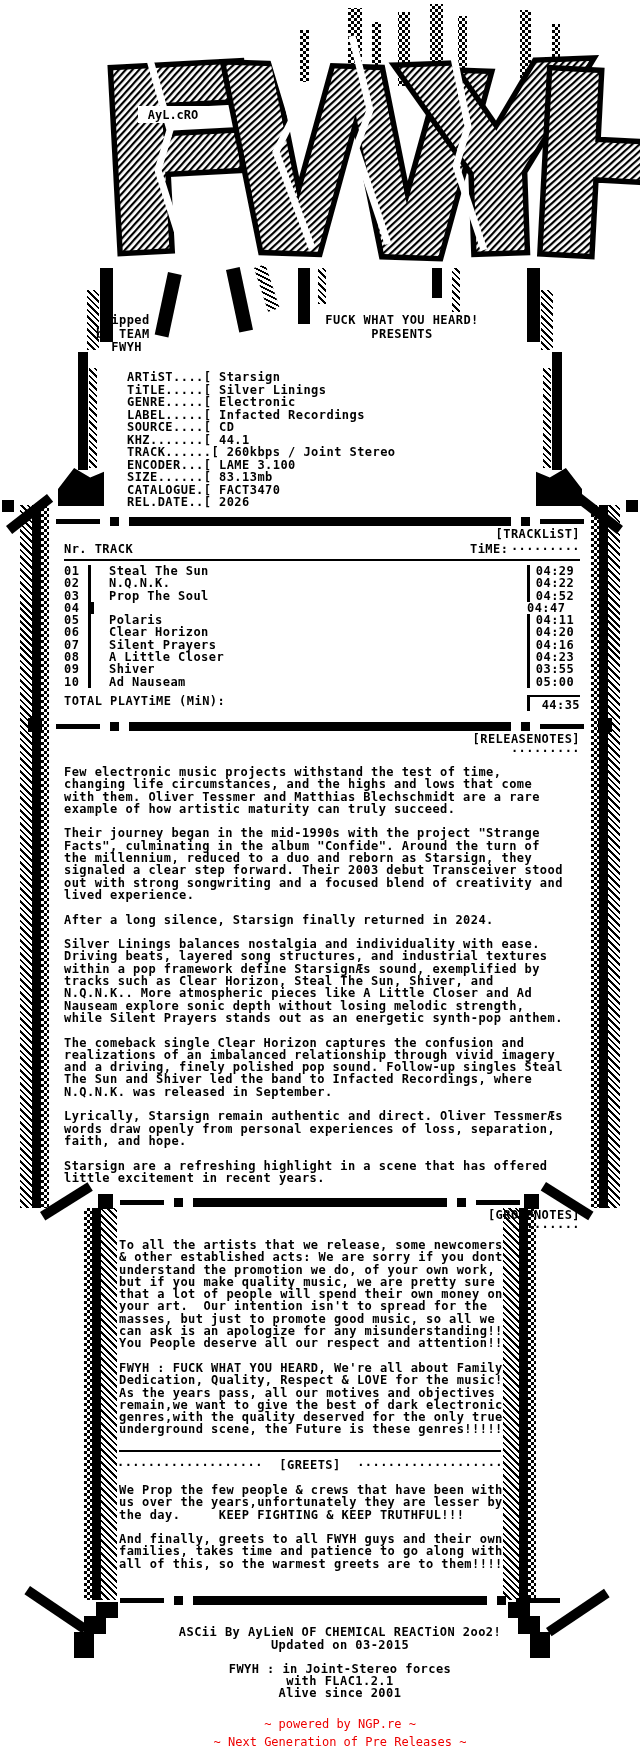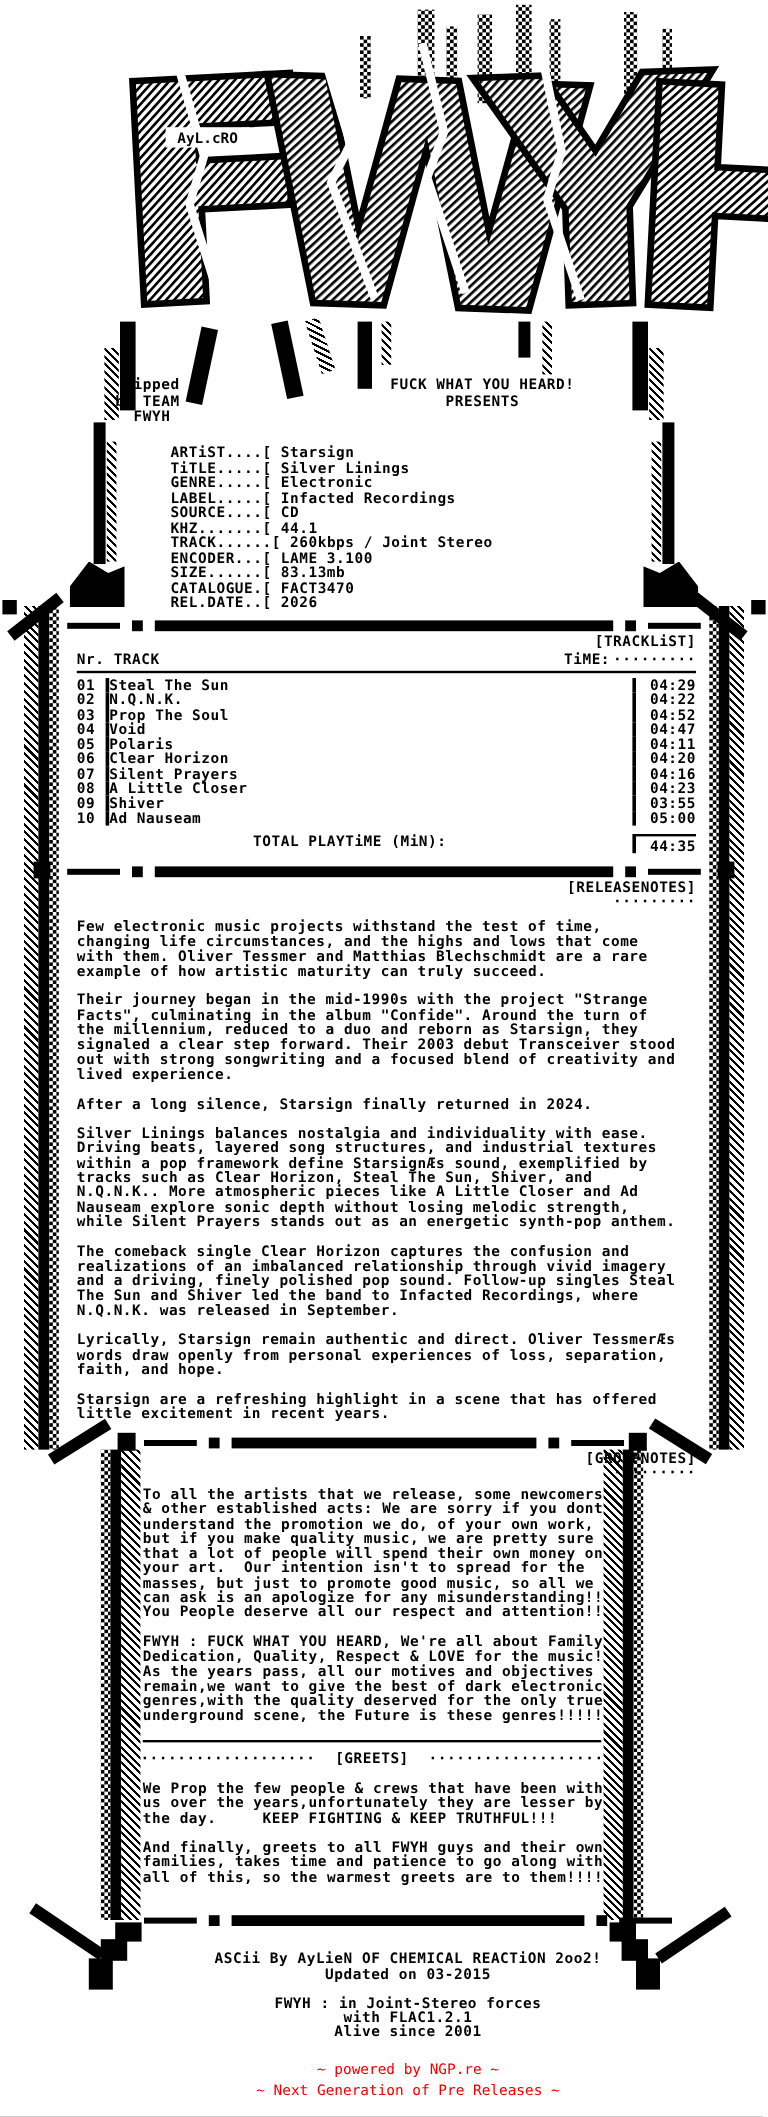--- a/index.html
+++ b/index.html
@@ -18,25 +18,25 @@
   .secbar{position:absolute;height:9px;display:flex;align-items:center;gap:10px;}
   .b-thin{height:5px;background:#000;width:44px;}
   .b-sq{width:9px;height:9px;background:#000;flex:0 0 9px;}
   .b-main{height:9px;background:#000;flex:1;}
   .center-title{position:absolute;left:60px;width:520px;text-align:right;}
   .hr{position:absolute;height:2px;background:#000;}
   
   .tl-rows{position:absolute;left:64px;top:565px;width:516px;}
   .trow{display:grid;grid-template-columns:24px 3px 1fr 3px 50px;height:12.3px;align-items:start;}
   .vbar{background:#000;width:3px;height:100%;}
-  .tname{padding-left:0;}
-  .ttime{text-align:right;}
+  .tname{padding-left:18px;}
+  .ttime{text-align:center;}
   .total-row{position:absolute;left:64px;top:695px;width:516px;display:grid;
              grid-template-columns:24px 3px 1fr 3px 50px;}
-  .total-label{grid-column:1/4;text-align:center;padding-right:8px;}
+  .total-label{grid-column:1/4;text-align:left;padding-right:8px;}
   .total-time{border-top:2px solid #000;text-align:right;padding-top:2px;}
   .notes p.mono{margin:0 0 12.3px 0;}
   .red{color:#ee0000;font:normal 12px/13px "DejaVu Sans Mono",monospace;}
   .fcenter{position:absolute;left:35px;width:610px;text-align:center;}
   .greets-line{position:absolute;left:117px;width:386px;display:flex;justify-content:space-between;
                align-items:center;}
   .rot{transform-origin:left top;}
 </style>
 </head>
 <body>
@@ -106,21 +106,21 @@
   <div class="abs hatch" style="left:452px;top:268px;width:8px;height:44px"></div>
 
   <pre class="abs mono lh13" style="left:96px;top:314px"> Ripped
 by TEAM
   FWYH</pre>
   <div class="abs ctr" style="left:312px;top:314px;width:180px">
     <div class="mono lh13" style="white-space:normal">FUCK WHAT YOU HEARD!</div>
     <div class="mono lh13" style="white-space:normal">PRESENTS</div>
   </div>
 
-  <div class="abs" style="left:142px;top:371px">
+  <div class="abs" style="left:127px;top:371px">
 
       <div class="mono" style="line-height:12.5px"><span>ARTiST....[</span><span style="padding-left:7.6px">Starsign</span></div>
 
       <div class="mono" style="line-height:12.5px"><span>TiTLE.....[</span><span style="padding-left:7.6px">Silver Linings</span></div>
 
       <div class="mono" style="line-height:12.5px"><span>GENRE.....[</span><span style="padding-left:7.6px">Electronic</span></div>
 
       <div class="mono" style="line-height:12.5px"><span>LABEL.....[</span><span style="padding-left:7.6px">Infacted Recordings</span></div>
 
       <div class="mono" style="line-height:12.5px"><span>SOURCE....[</span><span style="padding-left:7.6px">CD</span></div>
@@ -185,21 +185,20 @@
         <span class="mono">03</span>
         <span class="vbar"></span>
         <span class="mono tname">Prop The Soul</span>
         <span class="vbar"></span>
         <span class="mono ttime">04:52</span>
       </div>
 
       <div class="trow">
         <span class="mono">04</span>
         <span class="vbar"></span>
-        <span class="mono tname">Void</span>
         <span class="vbar"></span>
         <span class="mono ttime">04:47</span>
       </div>
 
       <div class="trow">
         <span class="mono">05</span>
         <span class="vbar"></span>
         <span class="mono tname">Polaris</span>
         <span class="vbar"></span>
         <span class="mono ttime">04:11</span>

